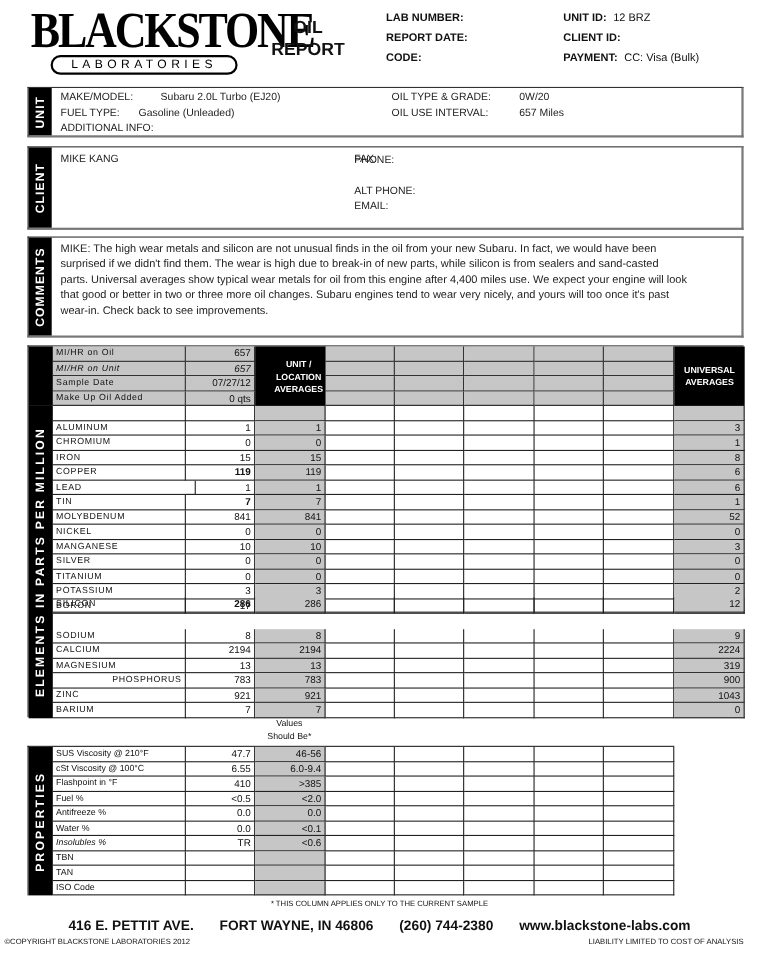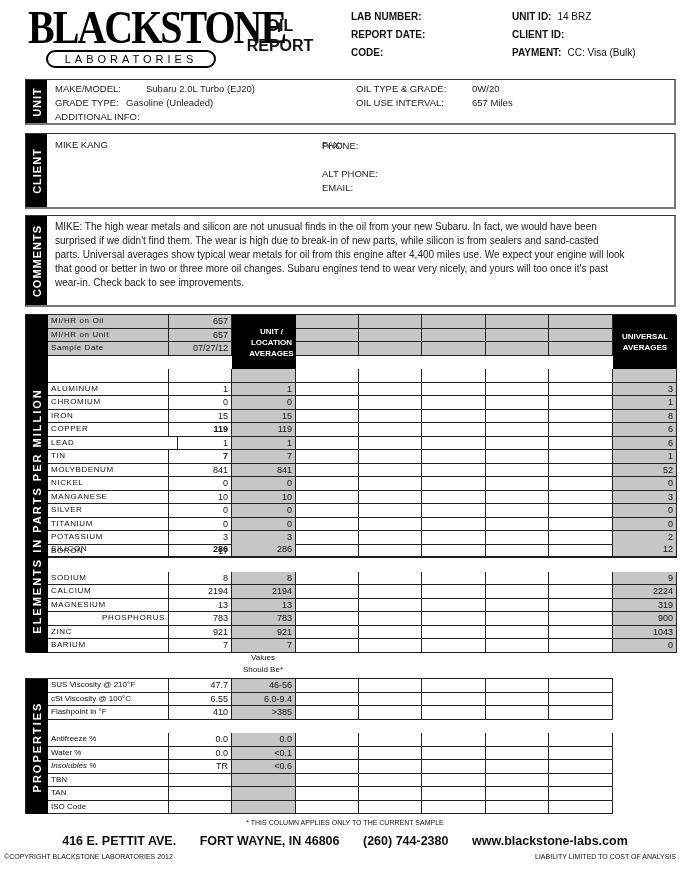--- a/index.html
+++ b/index.html
@@ -44,31 +44,31 @@
 </div>
 <div class="abs title">
   <div>OIL</div>
   <div>REPORT</div>
 </div>
 
 <div class="abs hdr" style="left:351px;top:11px;"><span>LAB NUMBER:</span><span class="v"></span></div>
 <div class="abs hdr" style="left:351px;top:29px;"><span>REPORT DATE:</span><span class="v"></span></div>
 <div class="abs hdr" style="left:351px;top:47px;"><span>CODE:</span><span class="v"></span></div>
 
-<div class="abs hdr" style="left:512px;top:11px;"><span>UNIT ID:</span><span class="v">14 BRZ</span></div>
+<div class="abs hdr" style="left:512px;top:11px;"><span>UNIT ID:</span><span class="v">12 BRZ</span></div>
 <div class="abs hdr" style="left:512px;top:29px;"><span>CLIENT ID:</span><span class="v"></span></div>
 <div class="abs hdr" style="left:512px;top:47px;"><span>PAYMENT:</span><span class="v">CC: Visa (Bulk)</span></div>
 
 <div class="abs box" style="top:79px;height:46px;">
   <div class="sidebar">
       <span>UNIT</span>
     </div>
   <div class="txt" style="left:29px;top:3px;">MAKE/MODEL:</div>
   <div class="txt" style="left:120px;top:3px;">Subaru 2.0L Turbo (EJ20)</div>
-  <div class="txt" style="left:29px;top:17px;">GRADE TYPE:</div>
+  <div class="txt" style="left:29px;top:17px;">FUEL TYPE:</div>
   <div class="txt" style="left:100px;top:17px;">Gasoline (Unleaded)</div>
   <div class="txt" style="left:29px;top:31px;">ADDITIONAL INFO:</div>
   <div class="txt" style="left:125px;top:31px;"></div>
   <div class="txt" style="left:330px;top:3px;">OIL TYPE &amp; GRADE:</div>
   <div class="txt" style="left:446px;top:3px;">0W/20</div>
   <div class="txt" style="left:330px;top:17px;">OIL USE INTERVAL:</div>
   <div class="txt" style="left:446px;top:17px;">657 Miles</div>
 </div>
 
 <div class="abs box" style="top:133px;height:76px;">
@@ -92,38 +92,47 @@
 <div class="grid" id="elements-grid" style="top:314px;width:651px;height:338px;border-top:1px solid #222;border-left:1px solid #222;">
     <div class="row" style="top:0px;width:651px;">
       <div class="cell gray lbl" style="left:22px;width:121px;">MI/HR on Oil</div>
       <div class="cell gray num" style="left:143px;width:63px;">657</div>
       <div class="cell gray" style="left:270px;width:63px;"></div>
       <div class="cell gray" style="left:333px;width:63px;"></div>
       <div class="cell gray" style="left:396px;width:64px;"></div>
       <div class="cell gray" style="left:460px;width:63px;"></div>
       <div class="cell gray" style="left:523px;width:64px;"></div>
     </div>
-    <div class="row" style="top:13.5px;width:651px;">
+    <div class="row" style="top:13.5px;width:651px;font-style:italic;">
       <div class="cell gray lbl" style="left:22px;width:121px;">MI/HR on Unit</div>
       <div class="cell gray num" style="left:143px;width:63px;">657</div>
       <div class="cell gray" style="left:270px;width:63px;"></div>
       <div class="cell gray" style="left:333px;width:63px;"></div>
       <div class="cell gray" style="left:396px;width:64px;"></div>
       <div class="cell gray" style="left:460px;width:63px;"></div>
       <div class="cell gray" style="left:523px;width:64px;"></div>
     </div>
     <div class="row" style="top:27px;width:651px;">
       <div class="cell gray lbl" style="left:22px;width:121px;">Sample Date</div>
       <div class="cell gray num" style="left:143px;width:63px;">07/27/12</div>
       <div class="cell gray" style="left:270px;width:63px;"></div>
       <div class="cell gray" style="left:333px;width:63px;"></div>
       <div class="cell gray" style="left:396px;width:64px;"></div>
       <div class="cell gray" style="left:460px;width:63px;"></div>
       <div class="cell gray" style="left:523px;width:64px;"></div>
     </div>
+    <div class="row" style="top:40.5px;width:651px;">
+      <div class="cell gray lbl" style="left:22px;width:121px;">Make Up Oil Added</div>
+      <div class="cell gray num" style="left:143px;width:63px;">0 qts</div>
+      <div class="cell gray" style="left:270px;width:63px;"></div>
+      <div class="cell gray" style="left:333px;width:63px;"></div>
+      <div class="cell gray" style="left:396px;width:64px;"></div>
+      <div class="cell gray" style="left:460px;width:63px;"></div>
+      <div class="cell gray" style="left:523px;width:64px;"></div>
+    </div>
     <div class="row" style="top:54px;width:651px;">
       <div class="cell" style="left:22px;width:121px;"></div>
       <div class="cell" style="left:143px;width:63px;"></div>
       <div class="cell gray" style="left:206px;width:64px;"></div>
       <div class="cell" style="left:270px;width:63px;"></div>
       <div class="cell" style="left:333px;width:63px;"></div>
       <div class="cell" style="left:396px;width:64px;"></div>
       <div class="cell" style="left:460px;width:63px;"></div>
       <div class="cell" style="left:523px;width:64px;"></div>
       <div class="cell gray" style="left:587px;width:64px;"></div>
@@ -384,20 +393,30 @@
     <div class="row" style="top:27px;width:588px;">
       <div class="cell" style="left:22px;width:121px;">Flashpoint in °F</div>
       <div class="cell num" style="left:143px;width:63px;">410</div>
       <div class="cell num gray" style="left:206px;width:64px;">&gt;385</div>
       <div class="cell" style="left:270px;width:63px;"></div>
       <div class="cell" style="left:333px;width:63px;"></div>
       <div class="cell" style="left:396px;width:64px;"></div>
       <div class="cell" style="left:460px;width:63px;"></div>
       <div class="cell" style="left:523px;width:64px;"></div>
     </div>
+    <div class="row" style="top:40.5px;width:588px;">
+      <div class="cell" style="left:22px;width:121px;">Fuel %</div>
+      <div class="cell num" style="left:143px;width:63px;">&lt;0.5</div>
+      <div class="cell num gray" style="left:206px;width:64px;">&lt;2.0</div>
+      <div class="cell" style="left:270px;width:63px;"></div>
+      <div class="cell" style="left:333px;width:63px;"></div>
+      <div class="cell" style="left:396px;width:64px;"></div>
+      <div class="cell" style="left:460px;width:63px;"></div>
+      <div class="cell" style="left:523px;width:64px;"></div>
+    </div>
     <div class="row" style="top:54px;width:588px;">
       <div class="cell" style="left:22px;width:121px;">Antifreeze %</div>
       <div class="cell num" style="left:143px;width:63px;">0.0</div>
       <div class="cell num gray" style="left:206px;width:64px;">0.0</div>
       <div class="cell" style="left:270px;width:63px;"></div>
       <div class="cell" style="left:333px;width:63px;"></div>
       <div class="cell" style="left:396px;width:64px;"></div>
       <div class="cell" style="left:460px;width:63px;"></div>
       <div class="cell" style="left:523px;width:64px;"></div>
     </div>

